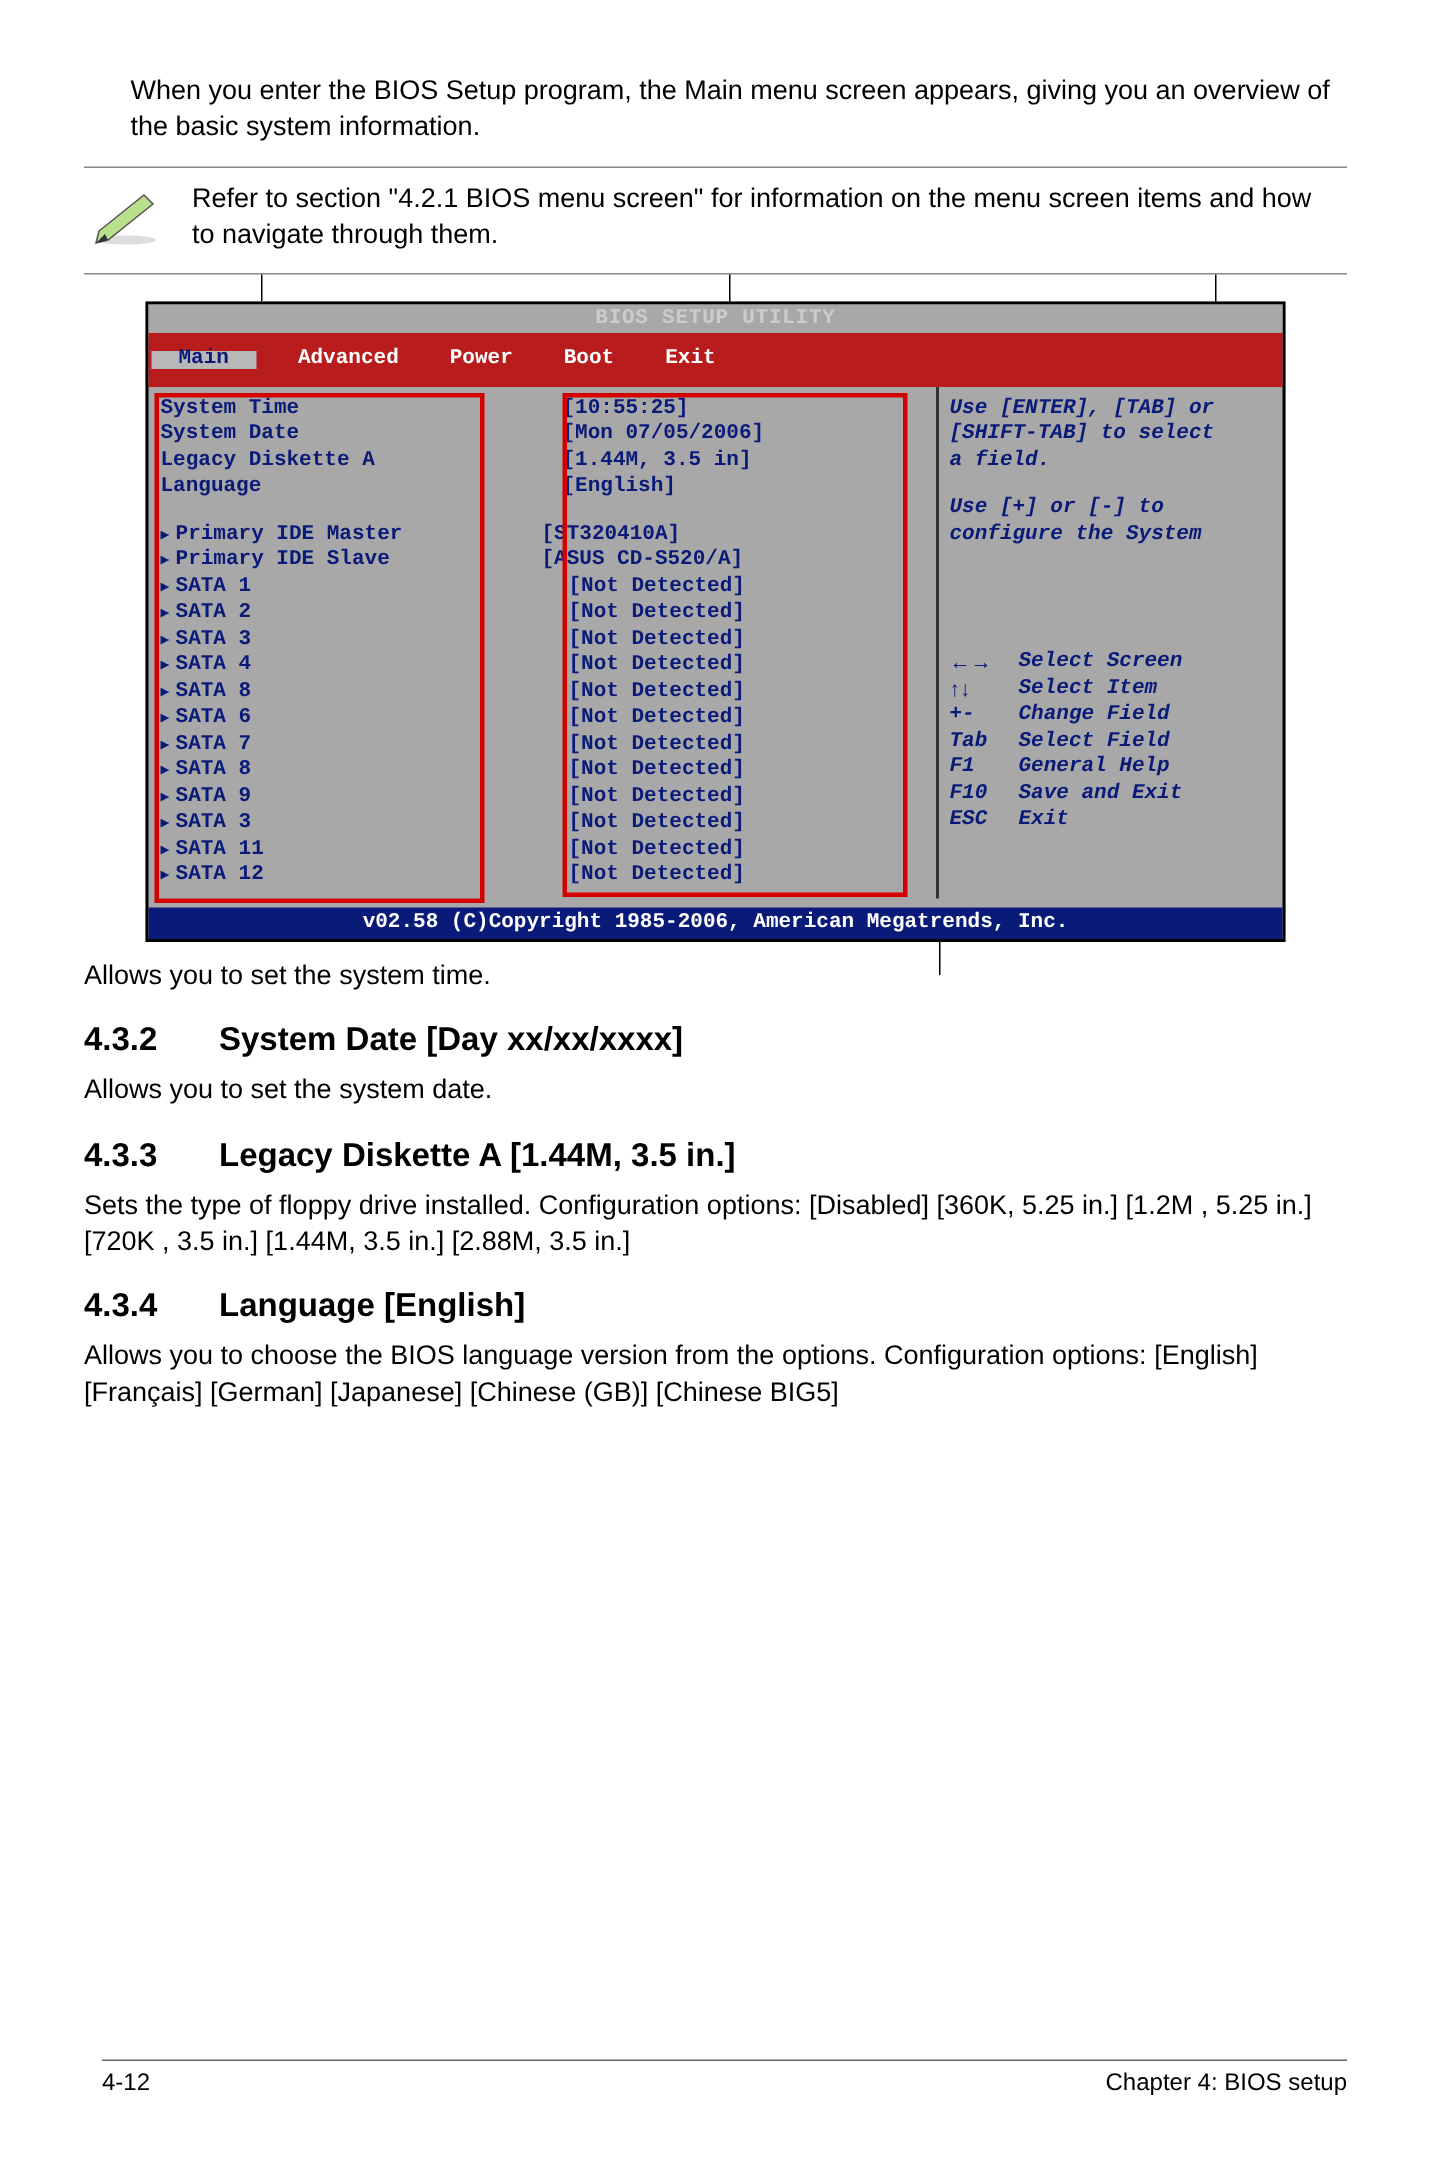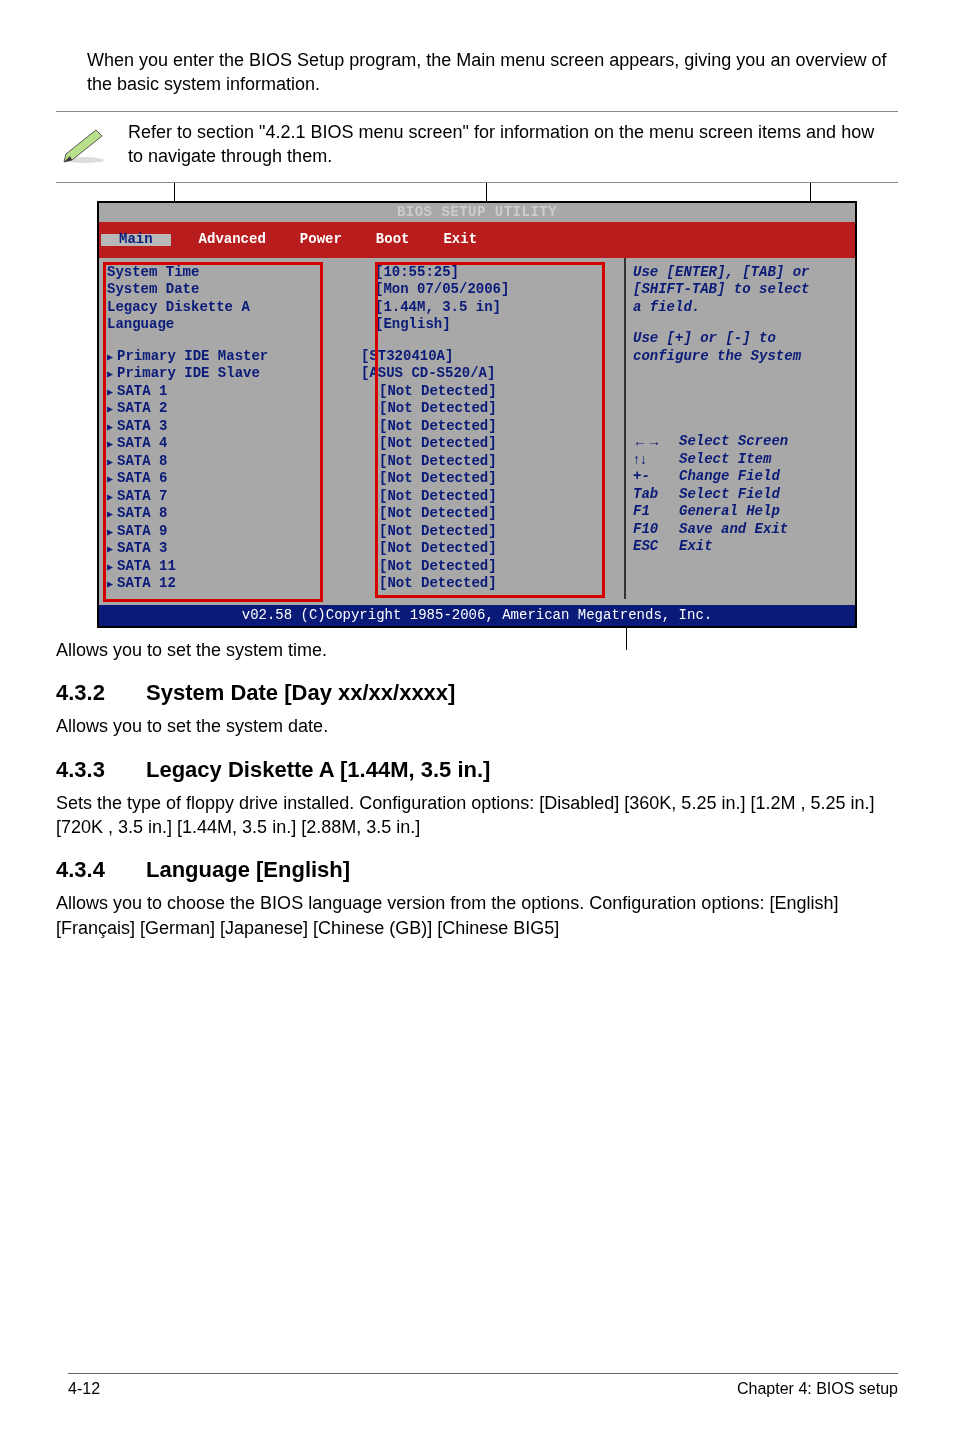--- a/index.html
+++ b/index.html
@@ -29,21 +29,21 @@
   .bios-row .lbl { width:200px; }
   .bios-row .val { }
   .tri::before { content:"\25B6"; font-size:10px; margin-right:4px; color:#0a1a78; }
   .red-box { position:absolute; border:3px solid #d40000; }
   .red-box.labels { left:4px; top:4px; width:220px; height:340px; }
   .red-box.values { left:276px; top:4px; width:230px; height:336px; }
   .help-text { color:#0a1a78; }
   .help-keys { margin-top:68px; }
   .help-keys .krow { display:flex; }
   .help-keys .k { width:46px; }
-  .bios-footer { background:#0a1a78; color:#fff; text-align:center; font-size:14px; padding:2px 16px; font-family:"Courier New",monospace; font-weight:normal; }
+  .bios-footer { background:#0a1a78; color:#fff; text-align:center; font-size:14px; padding:2px 16px; font-family:"Courier New",monospace; font-weight:bold; }
 
   h2 { font-size: 22px; font-weight: bold; margin: 18px 0 8px 0; }
   h2 .subnum { display:inline-block; width:90px; }
   p.body { font-size: 18px; line-height: 1.35; margin-bottom: 8px; }
 
   .footer { position:absolute; left:68px; right:56px; bottom:40px; border-top:1px solid #666; padding-top:6px; font-size:16px; display:flex; justify-content:space-between; }
 
   .kb-arrows { font-family: Arial, sans-serif; }
 </style>
 </head>

